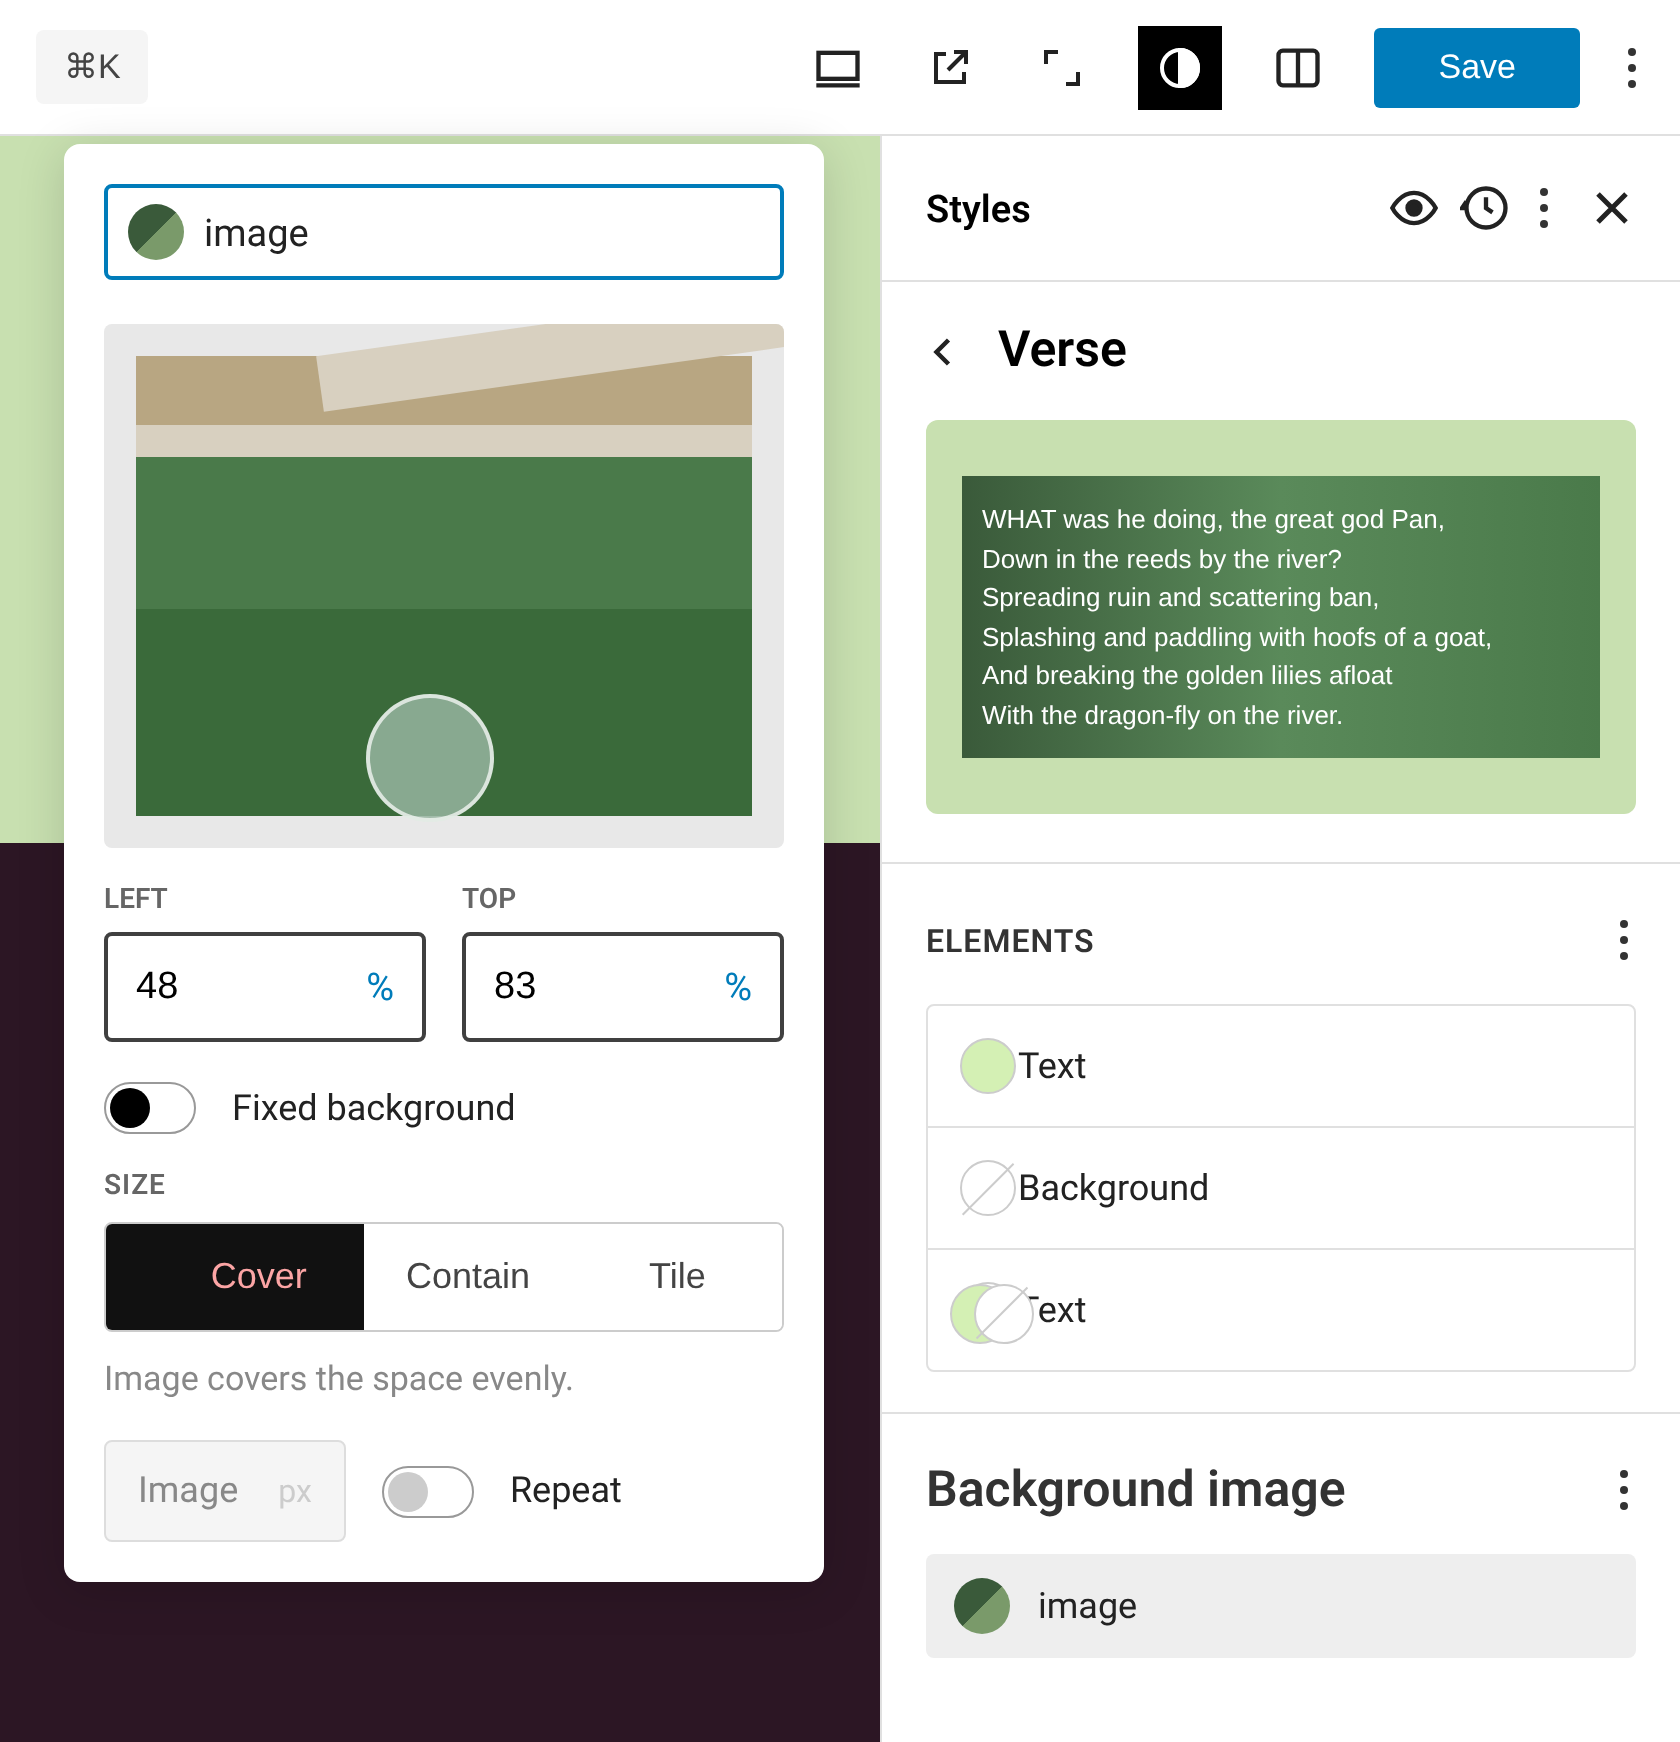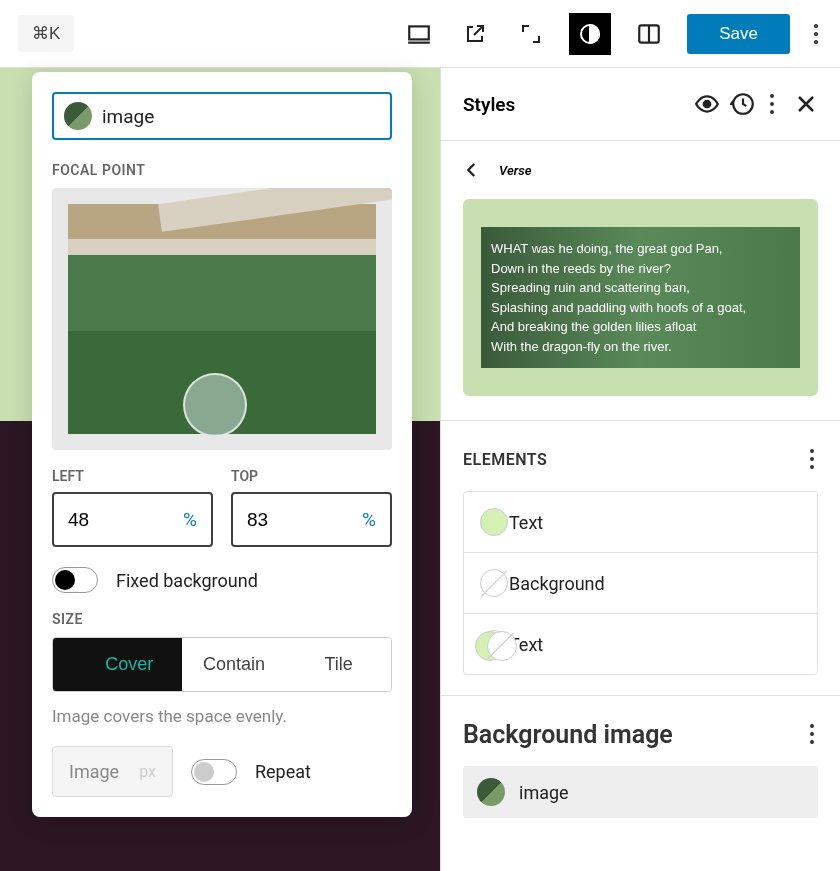--- a/index.html
+++ b/index.html
@@ -42,38 +42,38 @@
 .num-input .unit { color: #007cba; font-size: 19px; margin-left: auto; }
 
 .toggle-row { display: flex; align-items: center; gap: 18px; margin-bottom: 18px; }
 .toggle { width: 46px; height: 26px; border-radius: 13px; border: 1px solid #999; background: #fff; position: relative; cursor: pointer; }
 .toggle.off::after { content: ""; position: absolute; left: 2px; top: 2px; width: 20px; height: 20px; background: #000; border-radius: 50%; }
 .toggle.gray::after { background: #ccc; }
 .toggle-label { font-size: 18px; color: #222; }
 
 .seg { display: flex; border: 1px solid #ccc; border-radius: 4px; margin-bottom: 14px; overflow: hidden; }
 .seg button { flex: 1; padding: 16px 0; border: none; background: #fff; font-size: 18px; color: #444; cursor: pointer; }
-.seg button.active { background: #111; color: #14b8a6; padding-left: 24px; }
+.seg button.active { background: #111; color: #fca5a5; padding-left: 24px; }
 
 .hint { font-size: 17px; color: #888; margin-bottom: 20px; }
 
 .auto-row { display: flex; align-items: center; gap: 18px; }
 .auto-box { border: 1px solid #ddd; background: #f5f5f5; border-radius: 4px; padding: 14px 16px; display: flex; align-items: center; gap: 20px; }
 .auto-box .auto-label { font-size: 18px; color: #888; }
 .auto-box .unit { font-size: 16px; color: #ccc; }
 
 
 .insp-header { display: flex; align-items: center; padding: 18px 22px; border-bottom: 1px solid #e0e0e0; }
 .insp-header h3 { font-size: 19px; font-weight: 600; flex: 1; }
 .insp-icons { display: flex; gap: 10px; align-items: center; }
 .insp-icons > * { cursor: pointer; }
 
 .breadcrumb { display: flex; align-items: center; gap: 18px; padding: 20px 22px; }
 .breadcrumb .back { cursor: pointer; }
-.breadcrumb h4 { font-size: 13px; font-weight: 600; font-style: italic; }
+.breadcrumb h4 { font-size: 25px; font-weight: 600; }
 
 .preview-card { margin: 0 22px 24px 22px; background: #c8e0b0; border-radius: 6px; padding: 28px 18px; }
 .verse-block { background: linear-gradient(to right, #3a5a3a 0%, #5a8a5a 50%, #4a7a4a 100%); padding: 12px 10px; font-size: 13px; color: #fff; line-height: 1.5; font-family: sans-serif; }
 
 .section-head { display: flex; align-items: center; justify-content: space-between; padding: 20px 22px 14px 22px; border-top: 1px solid #e0e0e0; }
 .section-head h4 { font-size: 16px; font-weight: 600; text-transform: uppercase; letter-spacing: 0.5px; color: #333; }
 .section-head.plain h4 { text-transform: none; font-size: 25px; letter-spacing: 0; }
 
 .element-list { margin: 0 22px 20px 22px; border: 1px solid #e0e0e0; border-radius: 4px; }
 .element-row { display: flex; align-items: center; gap: 1px; padding: 16px 16px; border-bottom: 1px solid #e0e0e0; cursor: pointer; }
@@ -144,21 +144,20 @@
 <div class="main-area">
 
   <div class="canvas-col">
 
     <div class="popover">
       <div class="search-row">
         <div class="thumb"></div>
         <div class="search-text">image</div>
       </div>
 
-      <div class="section-label">FOCAL POINT</div>
       <div class="focal-preview">
         <div class="focal-img">
             <div class="focal-road"></div>
           </div>
         <div class="focal-dot"></div>
       </div>
 
       <div class="num-row">
         <div class="num-col">
           <label>LEFT</label>

